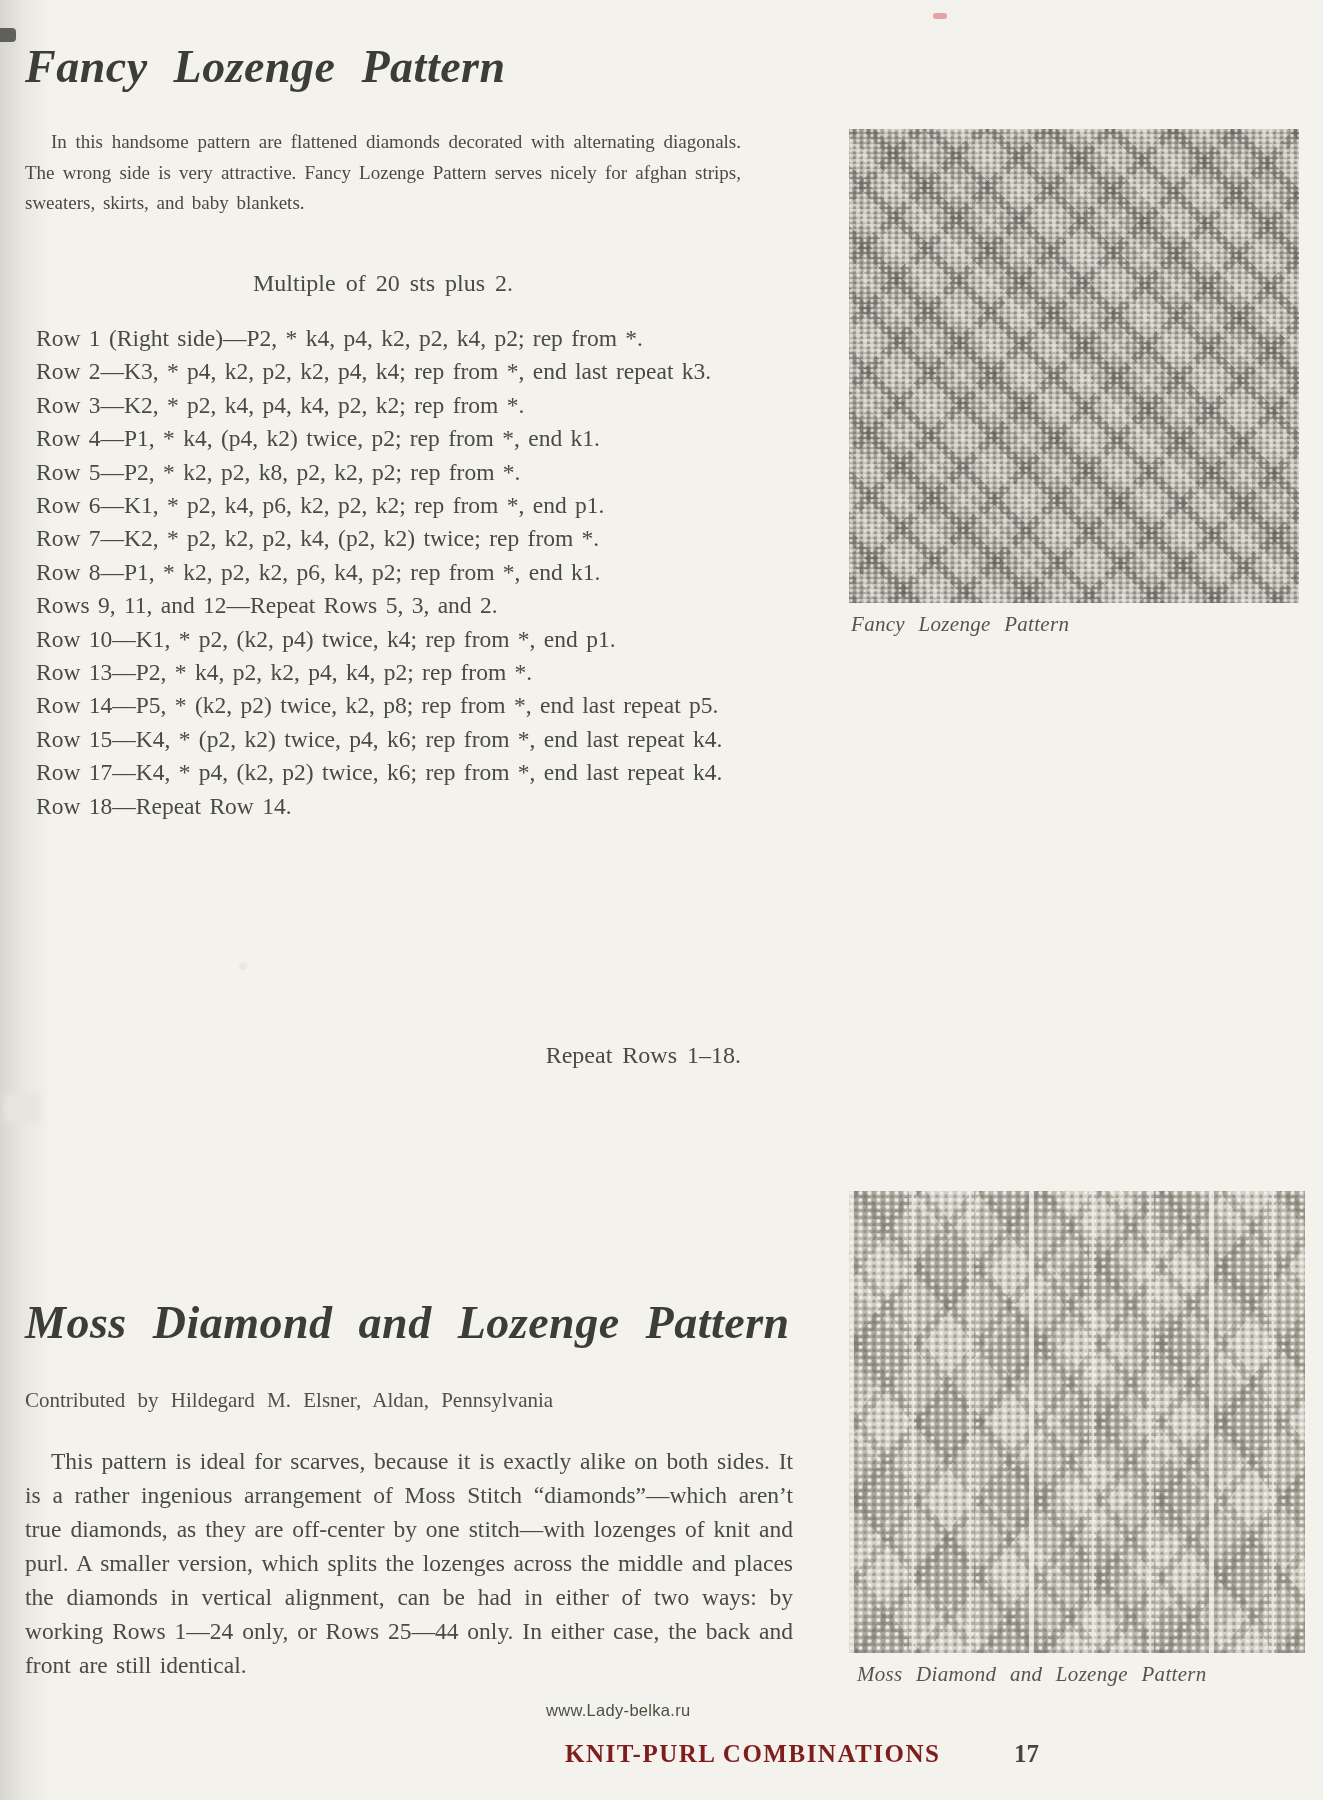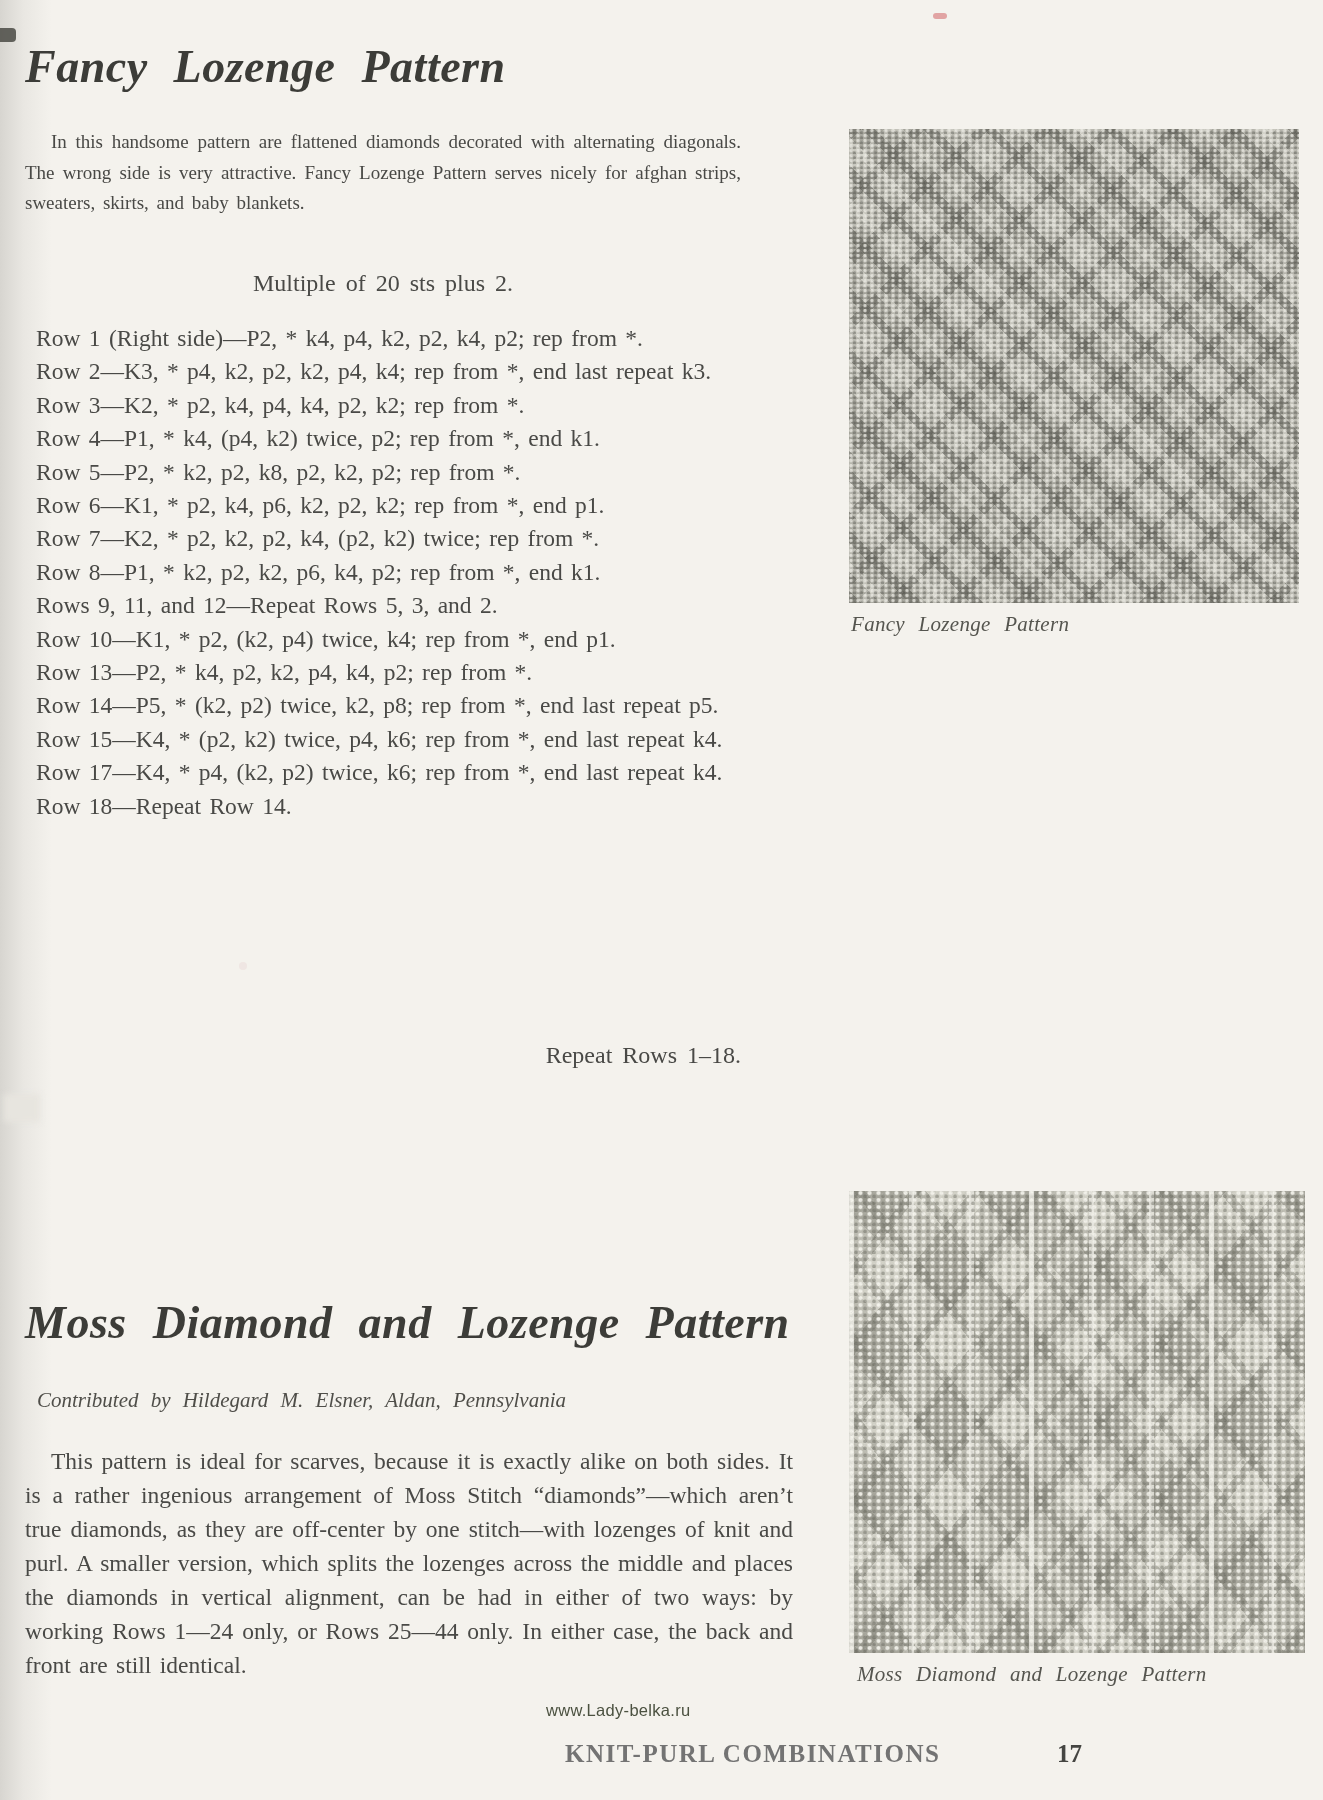--- a/index.html
+++ b/index.html
@@ -41,22 +41,22 @@
   .row-line{
     padding-left:30px;text-indent:-30px;
     word-spacing:2.5px;text-align:justify;margin-left:11px;
   }
   .repeat-note{
     position:absolute;left:25px;top:1042px;width:716px;
     text-align:right;font-size:24px;word-spacing:4px;
   }
   .contributed{
     position:absolute;left:25px;top:1388px;
-    font-style:italic;font-size:21px;word-spacing:7px;
-    color:#4f4e49;white-space:nowrap;margin-left:12px;
+    font-size:21px;word-spacing:7px;
+    color:#4f4e49;white-space:nowrap;
   }
   .body2{
     position:absolute;left:25px;top:1420px;width:768px;
     font-size:23.5px;line-height:34px;
     text-align:justify;text-indent:26px;word-spacing:2.5px;
   }
   .photo{
     position:absolute;overflow:hidden;
     box-shadow:inset 0 0 0 1px rgba(110,110,100,.25), inset 0 0 18px rgba(60,60,52,.18);
   }
@@ -92,25 +92,25 @@
   }
   #caption1{left:851px;top:612px;}
   #caption2{left:857px;top:1662px;}
   .watermark{
     position:absolute;left:546px;top:1701px;
     font-family:"Liberation Sans", sans-serif;
     font-size:16.5px;color:#4b5140;letter-spacing:0.3px;
   }
   .footer-chapter{
     position:absolute;left:565px;top:1740px;
-    font-size:25px;font-weight:bold;letter-spacing:1.5px;color:#737373;white-space:nowrap;
+    font-size:25px;font-weight:bold;letter-spacing:1.5px;color:#7f1d1d;white-space:nowrap;
   }
   .footer-page{
     position:absolute;left:1014px;top:1740px;
-    font-size:25px;font-weight:bold;color:#454542;margin-left:43px;
+    font-size:25px;font-weight:bold;color:#454542;
   }
   .artifact-corner{position:absolute;left:0;top:28px;width:16px;height:14px;background:#4a4a44;border-radius:0 4px 4px 0;opacity:.85;}
   .artifact-red{position:absolute;left:933px;top:13px;width:14px;height:6px;background:#dc9090;border-radius:3px;opacity:.8;}
   .artifact-smudge{position:absolute;left:4px;top:1094px;width:36px;height:28px;background:#e7e5df;filter:blur(3px);}
   .artifact-dot{position:absolute;left:239px;top:962px;width:8px;height:8px;background:#efe6e3;border-radius:50%;}
 </style>
 </head>
 <body>
 
 <div class="page">

